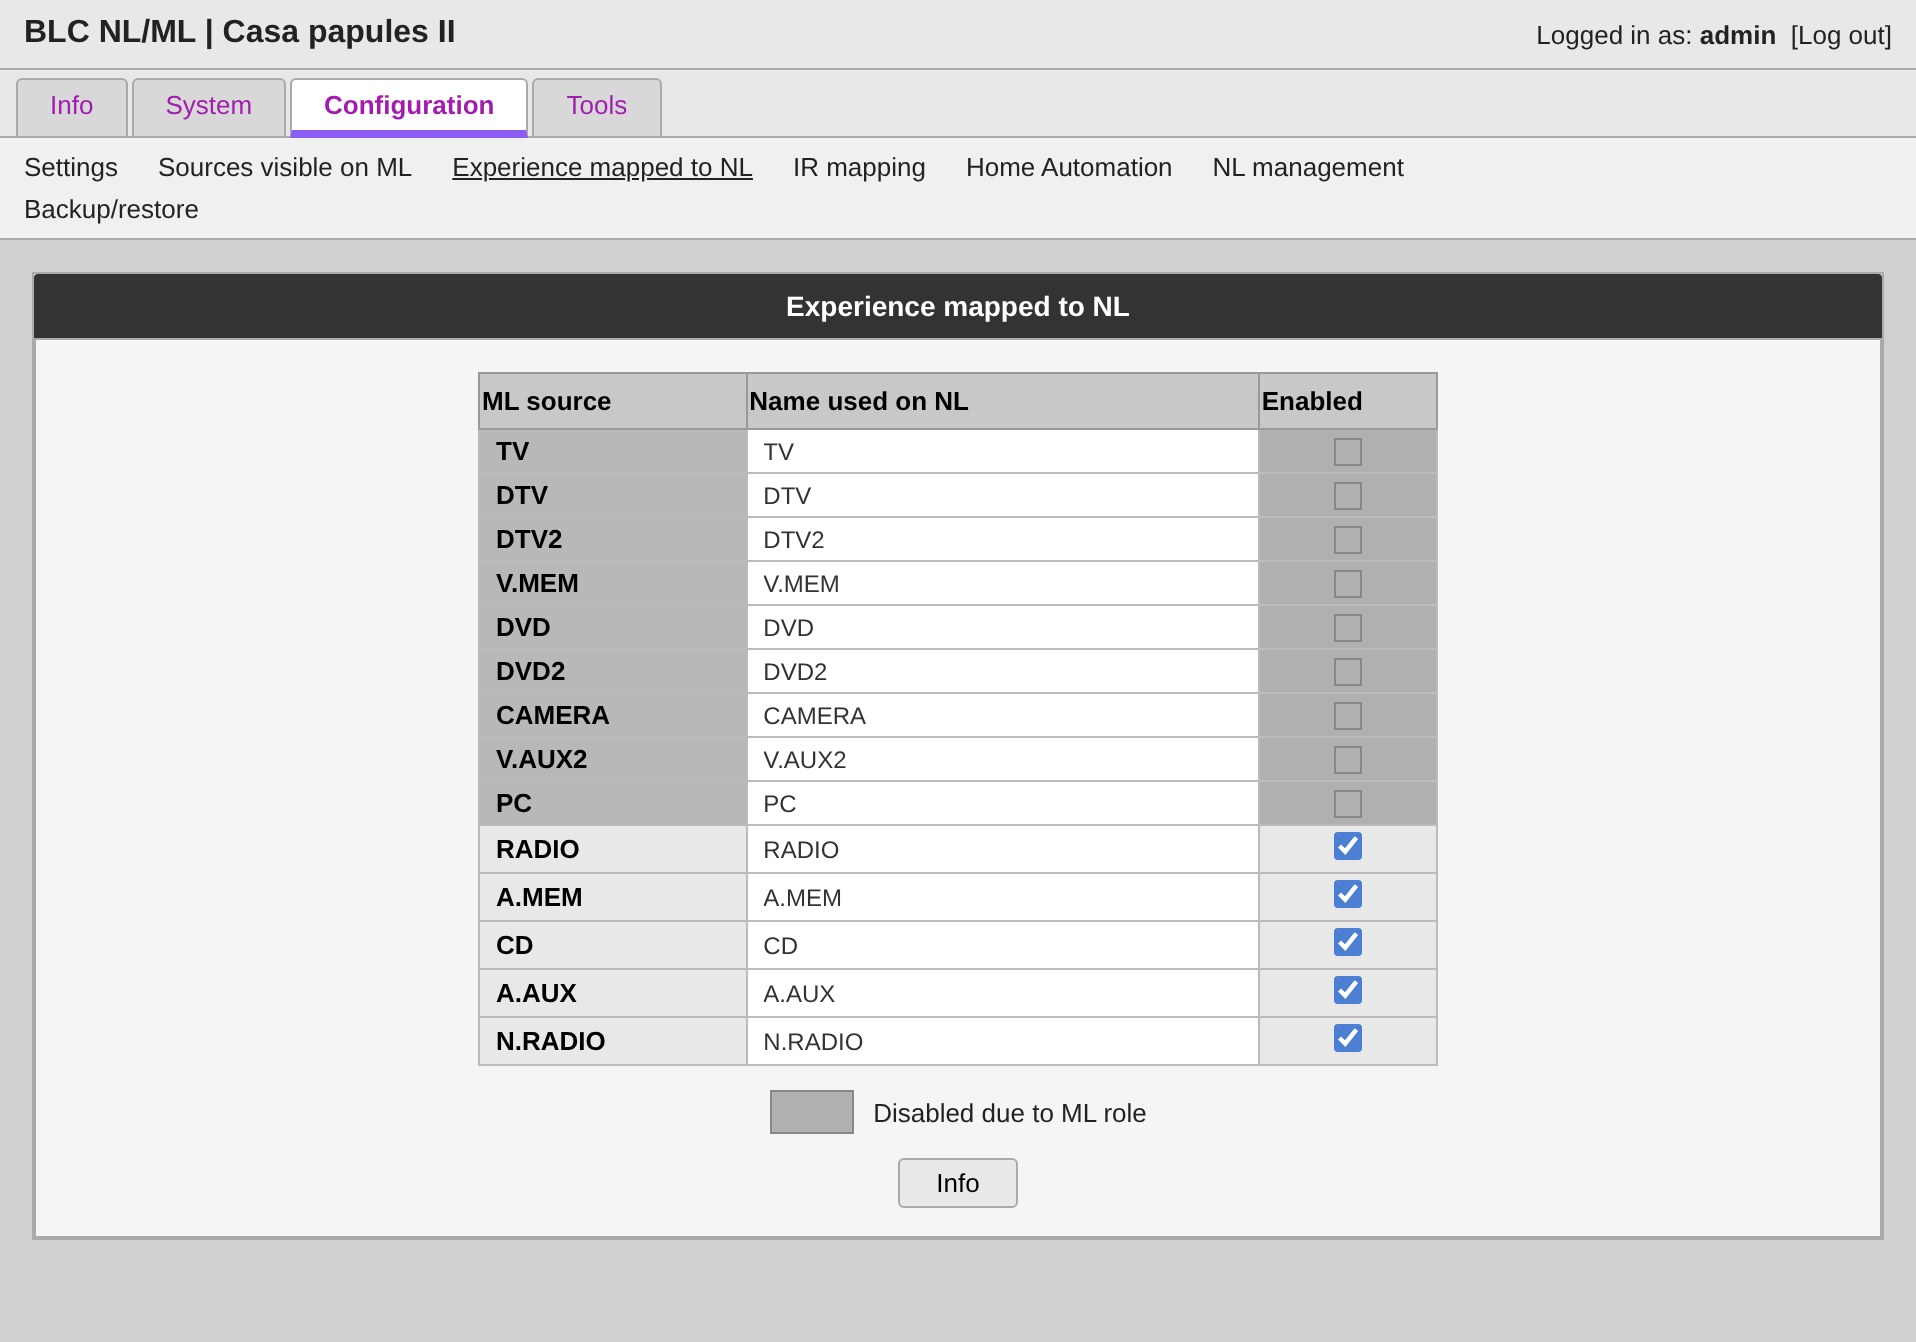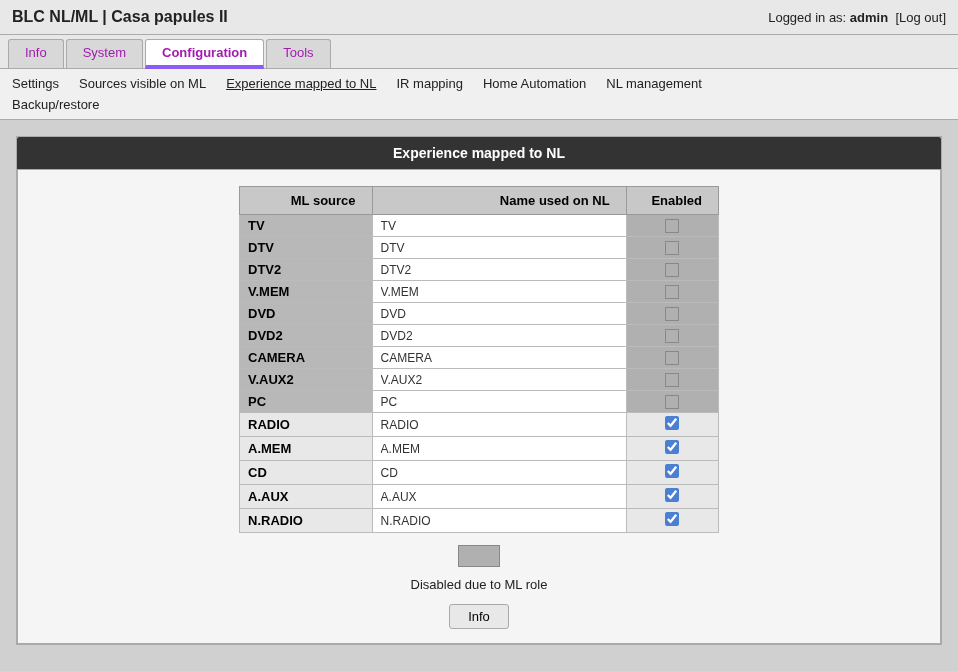--- a/index.html
+++ b/index.html
@@ -24,35 +24,35 @@
 
     
     #content { background: #d0d0d0; padding: 16px; }
 
     
     .section-title { background: #333; color: #fff; text-align: center; padding: 8px; font-size: 14px; font-weight: bold; border-radius: 2px 2px 0 0; }
 
     
     .table-container { background: #f5f5f5; border: 1px solid #aaa; padding: 16px 16px 8px 16px; }
     .data-table { border-collapse: collapse; margin: 0 auto; width: 480px; }
-    .data-table th { background: #c8c8c8; border: 1px solid #999; padding: 6px 16px; font-size: 13px; font-weight: bold; text-align: right; }
+    .data-table th { background: #c8c8c8; border: 1px solid #999; padding: 6px 1px; font-size: 13px; font-weight: bold; text-align: left; }
     .data-table td { border: 1px solid #bbb; padding: 3px 8px; font-size: 12px; vertical-align: middle; }
     .data-table td.ml-source { background: #b8b8b8; font-weight: bold; font-size: 13px; width: 120px; }
     .data-table td.name-cell { background: #fff; width: 230px; }
     .data-table td.name-cell input { border: none; width: 100%; background: transparent; font-size: 12px; outline: none; font-family: Arial, sans-serif; color: #333; }
     .data-table td.enabled-cell { background: #c8c8c8; text-align: center; width: 80px; }
     .data-table tr.disabled-row td.enabled-cell { background: #b0b0b0; }
     .data-table tr.enabled-row td.ml-source { background: #e8e8e8; }
     .data-table tr.enabled-row td.enabled-cell { background: #e8e8e8; }
 
     
     .cb-disabled { appearance: none; -webkit-appearance: none; width: 14px; height: 14px; border: 1px solid #888; background: #b0b0b0; cursor: default; display: inline-block; vertical-align: middle; }
 
     
-    .legend { display: flex; align-items: center; gap: 10px; margin: 12px auto; width: fit-content; flex-direction: column; }
+    .legend { display: flex; align-items: center; gap: 10px; margin: 12px auto; width: fit-content; }
     .legend-box { width: 42px; height: 22px; background: #b0b0b0; border: 1px solid #888; display: inline-block; }
     .legend-text { font-size: 13px; color: #222; }
 
     
     .save-row { text-align: center; margin: 12px 0 6px 0; }
     .save-btn { padding: 4px 18px; font-size: 13px; border: 1px solid #aaa; background: #e8e8e8; cursor: pointer; border-radius: 3px; }
 
     .outer-section { background: #e0e0e0; border: 1px solid #aaa; }
   </style>
 </head>

